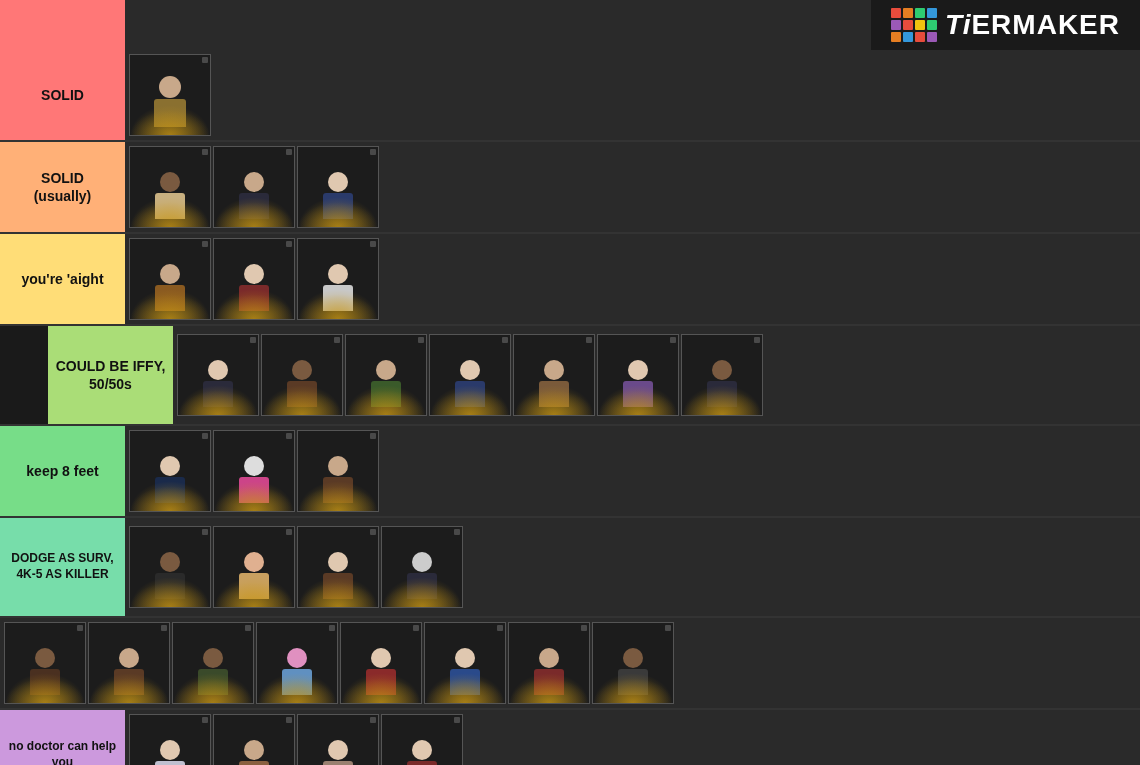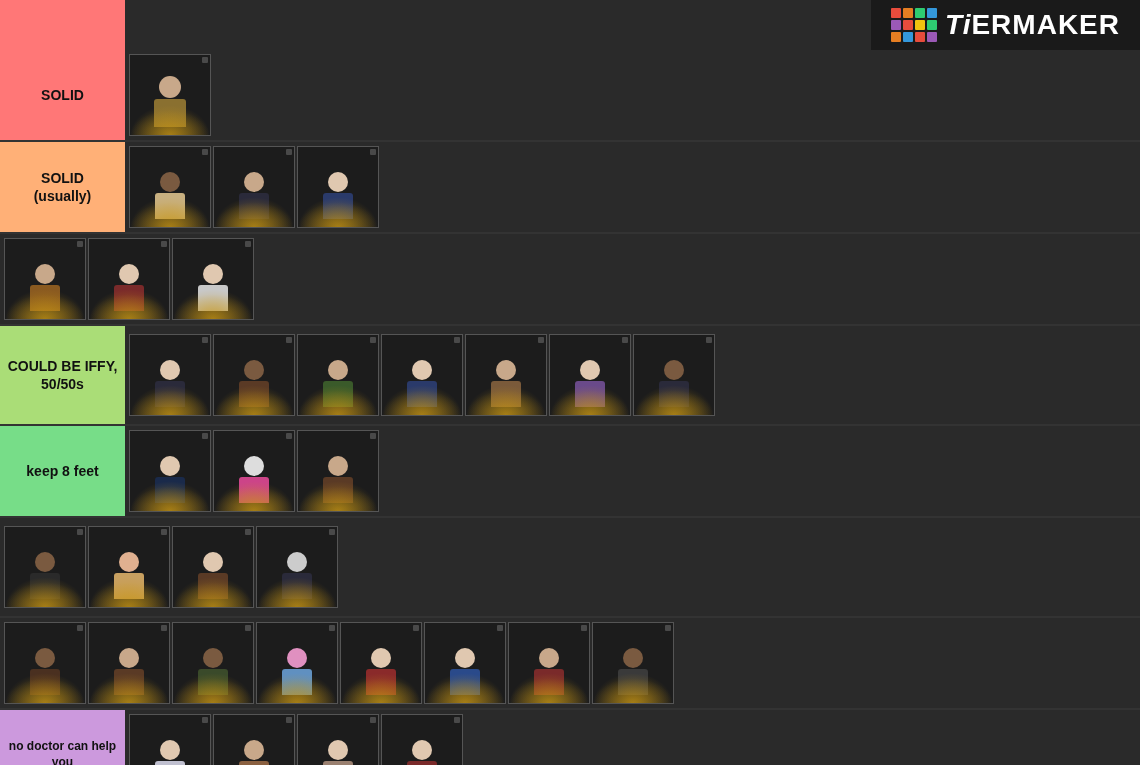--- a/index.html
+++ b/index.html
@@ -216,20 +216,21 @@
         <div class="fig">
             <div class="fig-h skin-pale"></div>
             <div class="fig-b blue-top" style="width:30px;height:26px;"></div>
           </div>
         <div style="position:absolute;bottom:0;left:0;right:0;height:25px;background:radial-gradient(ellipse at 50% 100%,rgba(200,150,20,0.5) 0%,transparent 70%);"></div>
       </div>
     </div>
   </div>
 
   <div class="tier-row">
+    <div class="tier-label tier-b">you're 'aight</div>
     <div class="tier-items">
       <div class="char-placeholder">
         <div class="corner-mark"></div>
         <div class="fig">
             <div class="fig-h skin-light" style="width:20px;height:20px;"></div>
             <div class="fig-b orange-top" style="width:30px;height:26px;"></div>
           </div>
         <div style="position:absolute;bottom:0;left:0;right:0;height:25px;background:radial-gradient(ellipse at 50% 100%,rgba(200,150,20,0.5) 0%,transparent 70%);"></div>
       </div>
       <div class="char-placeholder">
@@ -244,21 +245,21 @@
         <div class="corner-mark"></div>
         <div class="fig">
             <div class="fig-h skin-pale" style="width:20px;height:20px;"></div>
             <div class="fig-b white-top" style="width:30px;height:26px;"></div>
           </div>
         <div style="position:absolute;bottom:0;left:0;right:0;height:25px;background:radial-gradient(ellipse at 50% 100%,rgba(200,150,20,0.5) 0%,transparent 70%);"></div>
       </div>
     </div>
   </div>
 
-  <div class="tier-row" style="min-height:100px;">
+  <div class="tier-row" style="min-height:100px;padding-left:48px;">
     <div class="tier-label tier-c">COULD BE IFFY, 50/50s</div>
     <div class="tier-items">
       <div class="char-placeholder">
         <div class="corner-mark"></div>
         <div class="fig">
             <div class="fig-h skin-pale"></div>
             <div class="fig-b dark-top" style="width:30px;height:26px;"></div>
           </div>
         <div style="position:absolute;bottom:0;left:0;right:0;height:25px;background:radial-gradient(ellipse at 50% 100%,rgba(200,150,20,0.5) 0%,transparent 70%);"></div>
       </div>
@@ -337,20 +338,21 @@
         <div class="fig">
             <div class="fig-h skin-light"></div>
             <div class="fig-b brown-top" style="width:30px;height:26px;"></div>
           </div>
         <div style="position:absolute;bottom:0;left:0;right:0;height:25px;background:radial-gradient(ellipse at 50% 100%,rgba(200,150,20,0.5) 0%,transparent 70%);"></div>
       </div>
     </div>
   </div>
 
   <div class="tier-row" style="min-height:100px;">
+    <div class="tier-label tier-e" style="white-space:pre-line; font-size:12px;">DODGE AS SURV, 4K-5 AS KILLER</div>
     <div class="tier-items">
       <div class="char-placeholder">
         <div class="corner-mark"></div>
         <div class="fig">
             <div class="fig-h skin-dark"></div>
             <div class="fig-b" style="width:30px;height:26px;background:#2a2a2a;"></div>
           </div>
         <div style="position:absolute;bottom:0;left:0;right:0;height:25px;background:radial-gradient(ellipse at 50% 100%,rgba(200,150,20,0.5) 0%,transparent 70%);"></div>
       </div>
       <div class="char-placeholder">

